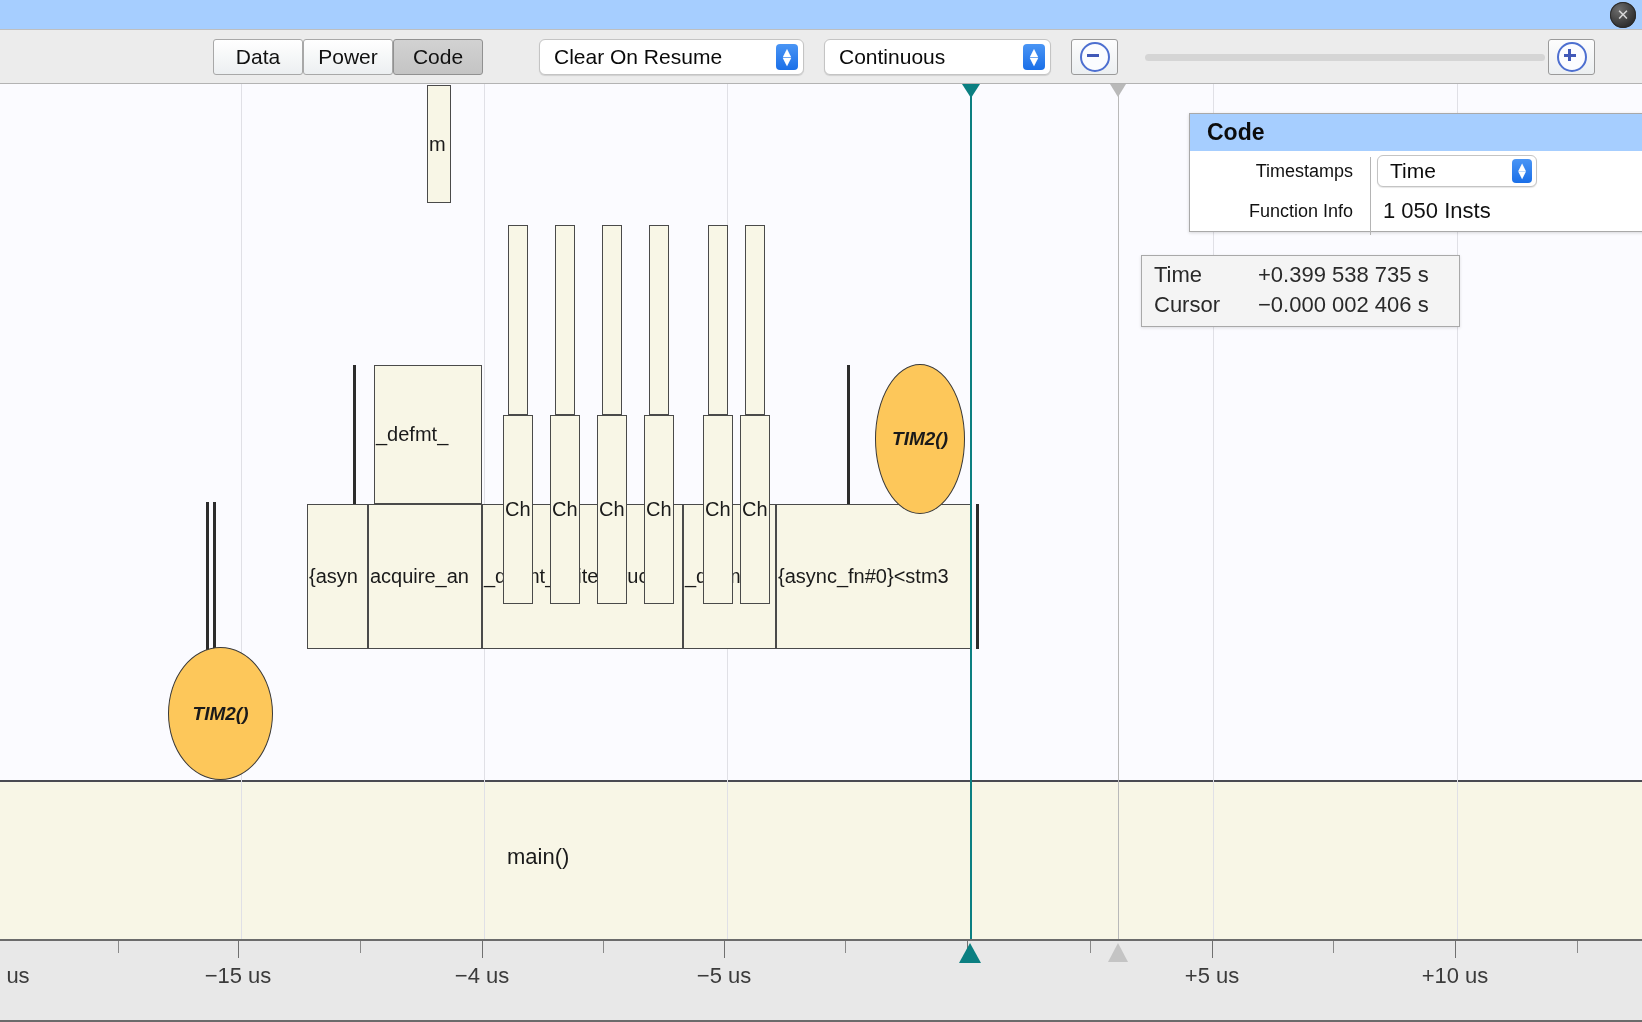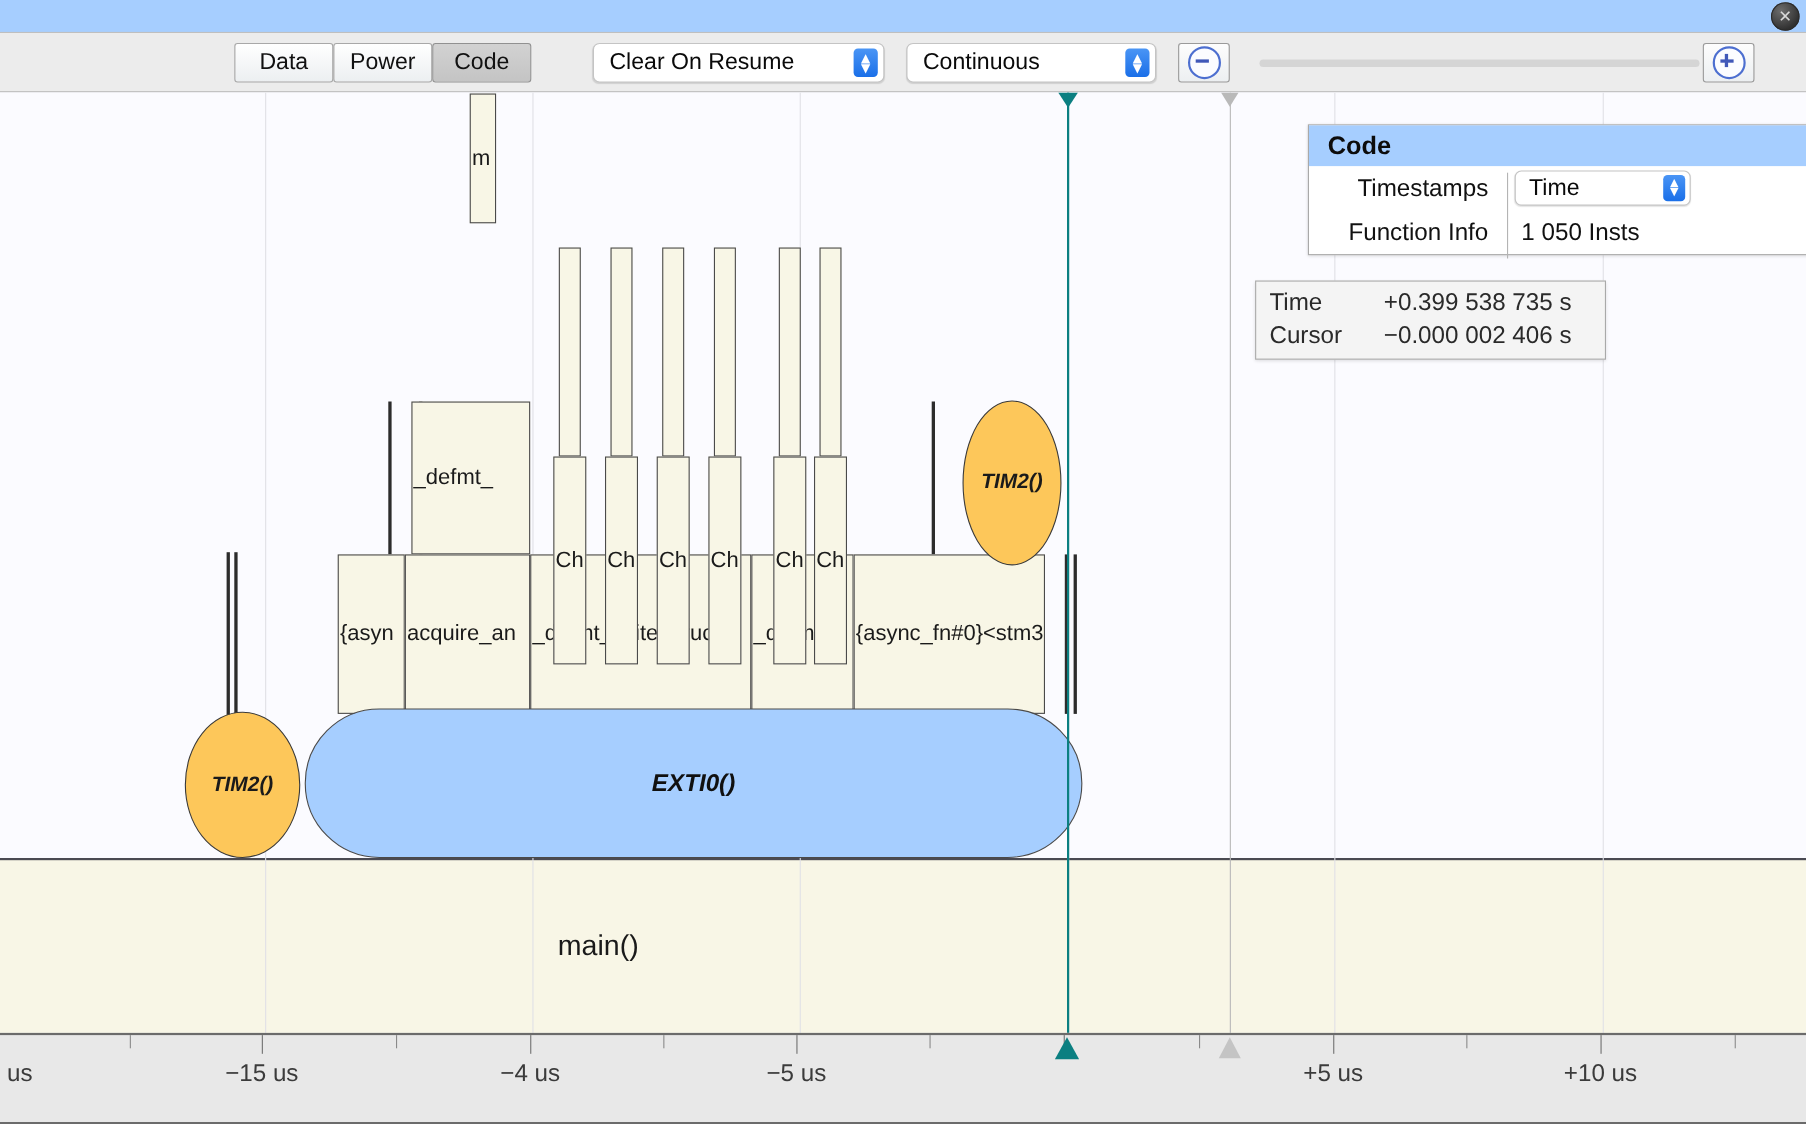--- a/index.html
+++ b/index.html
@@ -204,21 +204,21 @@
     position: absolute;
     left: 0; top: 696px;
     width: 1642px; height: 159px;
     background: #f8f6e6;
     border-top: 2px solid #4a4a52;
     box-sizing: border-box;
   }
   .mainrow .lbl {
     position: absolute;
     left: 507px; top: 62px;
-    font-size: 26px;
+    font-size: 22px;
     color: #1a1a1a;
   }
 
   
   .cursor-line {
     position: absolute;
     top: 0;
     width: 2px;
     height: 855px;
     background: #0b7f81;
@@ -304,21 +304,21 @@
   }
   .code-panel .row {
     display: flex;
     align-items: center;
     height: 40px;
   }
   .code-panel .k {
     width: 177px;
     text-align: right;
     padding-right: 14px;
-    font-size: 22px;
+    font-size: 18px;
     color: #111;
     box-sizing: border-box;
   }
   .code-panel .sep {
     width: 1px; height: 78px;
     background: #b4b4b4;
     position: absolute;
     left: 180px; top: 43px;
   }
   .code-panel .v {
@@ -448,21 +448,21 @@
       </div>
       <div class="blk" style="left: 368px; top: 420px; width: 114px; height: 145px;">
         <span>acquire_an</span>
       </div>
       <div class="blk" style="left: 482px; top: 420px; width: 201px; height: 145px;">
         <span>_defmt_write(struct</span>
       </div>
       <div class="blk" style="left: 683px; top: 420px; width: 93px; height: 145px;">
         <span>_defmt_r</span>
       </div>
-      <div class="blk" style="left: 776px; top: 420px; width: 174px; height: 145px;">
+      <div class="blk" style="left: 776px; top: 420px; width: 196px; height: 145px;">
         <span>{async_fn#0}&lt;stm3</span>
       </div>
       <div class="blk" style="left: 374px; top: 281px; width: 108px; height: 139px;">
         <span>_defmt_</span>
       </div>
       <div class="blk" style="left: 427px; top: 1px; width: 24px; height: 118px;">
         <span>m</span>
       </div>
       <div class="blk" style="left: 503px; top: 331px; width: 30px; height: 189px;">
         <span>Ch</span>
@@ -492,23 +492,20 @@
         <span>Ch</span>
       </div>
       <div class="blk" style="left: 708px; top: 141px; width: 20px; height: 190px;">
         <span></span>
       </div>
       <div class="blk" style="left: 740px; top: 331px; width: 30px; height: 189px;">
         <span>Ch</span>
       </div>
       <div class="blk" style="left: 745px; top: 141px; width: 20px; height: 190px;">
         <span></span>
-      </div>
-      <div class="pill" style="left: 277px; top: 560px; width: 707px; height: 136px;">
-        <span>EXTI0()</span>
       </div>
       <div class="oval" style="left: 168px; top: 563px; width: 105px; height: 133px;">
         <span>TIM2()</span>
       </div>
       <div class="oval" style="left: 875px; top: 280px; width: 90px; height: 150px;">
         <span>TIM2()</span>
       </div>
       <div class="marker-line" style="left: 1118px;"></div>
       <div class="marker-head" style="left: 1110px;"></div>
       <div class="cursor-line" style="left: 970px;"></div>

